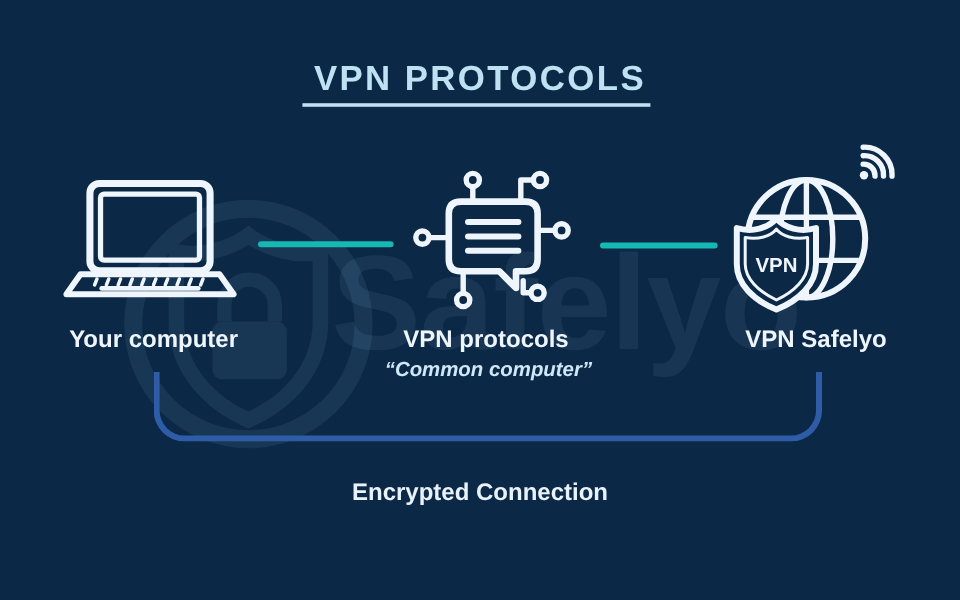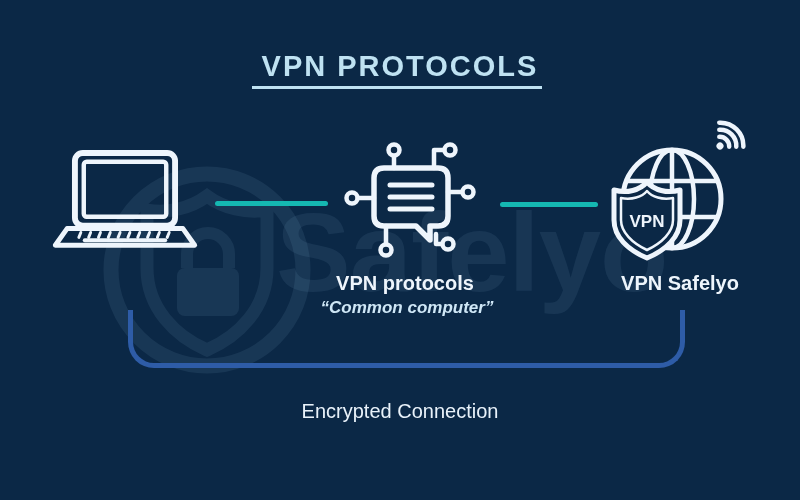--- a/index.html
+++ b/index.html
@@ -41,21 +41,21 @@
     color:#cfe7f6;font-size:17px;font-weight:bold;font-style:italic;
   }
   
   .bracket{
     top:310px;left:128px;width:557px;height:58px;box-sizing:border-box;
     border-left:5px solid #2e5ca7;border-right:5px solid #2e5ca7;
     border-bottom:5px solid #2e5ca7;border-radius:0 0 26px 26px;
   }
   .bracket-label{
     top:400px;left:0;width:800px;text-align:center;
-    color:#e9f2fa;font-size:20px;font-weight:normal;
+    color:#e9f2fa;font-size:20px;font-weight:bold;
   }
   svg{display:block;}
 </style>
 </head>
 <body>
 
 <div class="stage">
 
   <svg class="abs wm-logo" width="225" height="225" viewBox="0 0 225 225" fill="none" stroke="#9ecbe8">
     <circle cx="112" cy="112" r="96" stroke-width="15"></circle>
@@ -108,20 +108,21 @@
       <path d="M-12,-11 A 16,16 0 0 1 12,-11" stroke-width="4.5"></path>
       <path d="M-17,-16 A 23,23 0 0 1 17,-16" stroke-width="4.5"></path>
     </g>
     <g>
       <path d="M49,62 C42,70 29,74 16,70 L16,100 C16,117 30,130 49,138 C68,130 82,117 82,100 L82,70 C69,74 56,70 49,62 Z" fill="#0b2846" stroke-width="5"></path>
       <path d="M49,71 C44,77 34,80 23,78 L23,100 C23,112 34,123 49,130 C64,123 75,112 75,100 L75,78 C64,80 54,77 49,71 Z" stroke-width="2.5"></path>
       <text x="49" y="107" text-anchor="middle" font-size="17" font-weight="bold" fill="#eef5fc" stroke="none">VPN</text>
     </g>
   </svg>
 
+  <div class="abs node-label label-computer">Your computer</div>
   <div class="abs node-label label-protocols">VPN protocols</div>
   <div class="abs node-subtitle">“Common computer”</div>
   <div class="abs node-label label-server">VPN Safelyo</div>
 
   <div class="abs bracket"></div>
   <div class="abs bracket-label">Encrypted Connection</div>
 
 </div>
 
 </body></html>

